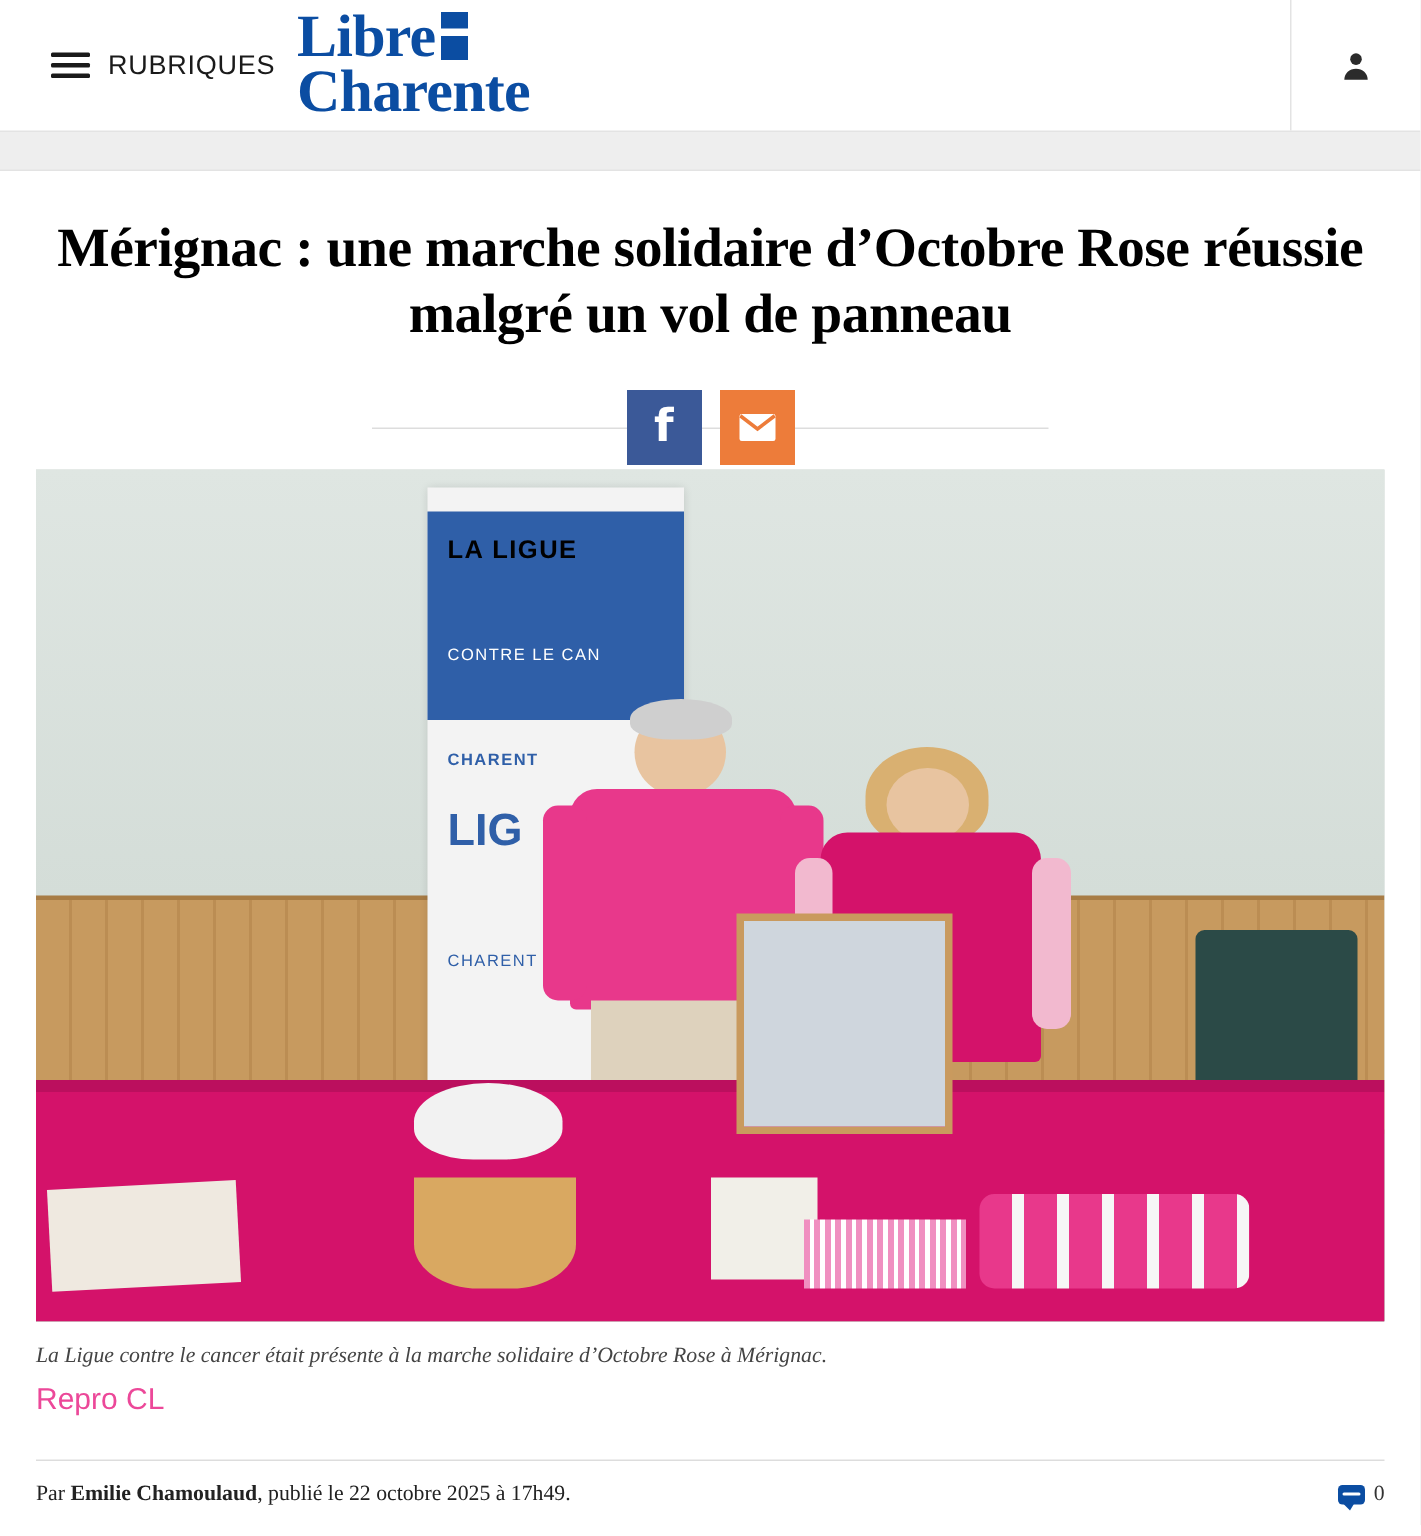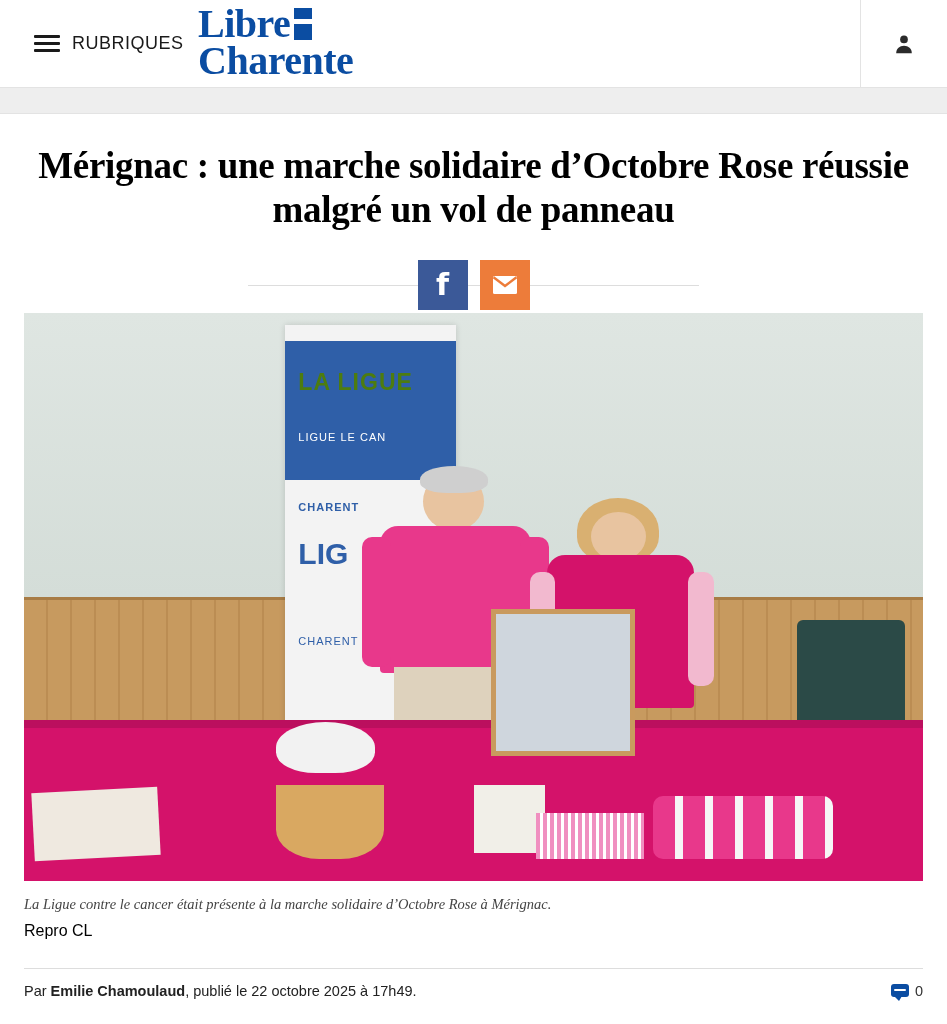--- a/index.html
+++ b/index.html
@@ -185,34 +185,35 @@
   .caption {
     margin: 14px 0 0 0;
     font-family: "Liberation Serif", serif;
     font-style: italic;
     font-size: 14.5px;
     color: #444444;
     line-height: 1.35;
   }
   .credit {
     margin: 7px 0 0 0;
-    font-size: 16px;
-    color: #000000;
+    font-size: 20px;
+    color: #ec4899;
   }
 
   .byline-sep {
     margin: 28px 0 0 0;
     height: 1px;
     background: #dddddd;
   }
   .byline-row {
     display: flex;
     align-items: center;
     justify-content: space-between;
     padding: 14px 0 0 0;
+    font-family: Liberation Serif, serif;
   }
   .byline {
     font-size: 14.5px;
     color: #222222;
   }
   .byline b { font-weight: bold; }
 
   .comments {
     display: flex;
     align-items: center;
@@ -252,21 +253,21 @@
   .wall-top { position:absolute; left:0; top:0; width:100%; height:50%; background:linear-gradient(#dfe6e2,#d4ddd8); }
   .wall-wood { position:absolute; left:0; top:50%; width:100%; height:28%;
     background: repeating-linear-gradient(90deg,#c79a5f 0 22px,#bb8d53 22px 24px);
     border-top: 3px solid #a87c45; border-bottom: 3px solid #8d6434;}
   .wall-bottom { position:absolute; left:0; bottom:0; width:100%; height:22%; background:#7d726b; }
   .table { position:absolute; left:0; bottom:0; width:100%; height:27%; background:#d4126a; }
   .table-edge { position:absolute; left:0; bottom:27%; width:100%; height:8px; background:#bb0f5e; }
 
   .banner { position:absolute; left:29%; top:2%; width:19%; height:72%; background:#f3f3f3; box-shadow:0 0 6px rgba(0,0,0,.15);}
   .banner-blue { position:absolute; left:0; top:4%; width:100%; height:34%; background:#2f5fa8; }
-  .banner-t1 { position:absolute; left:8%; top:8%; color:#4d7c0f; font-family:"Liberation Sans",sans-serif; font-weight:bold; font-size:23px; letter-spacing:1px;margin-top:12px;}
+  .banner-t1 { position:absolute; left:8%; top:8%; color:#000000; font-family:"Liberation Sans",sans-serif; font-weight:bold; font-size:17px; letter-spacing:1px;}
   .banner-t2 { position:absolute; left:8%; top:26%; color:#fff; font-size:11px; letter-spacing:1px;}
   .banner-t3 { position:absolute; left:8%; top:43%; color:#2f5fa8; font-size:11px; letter-spacing:1px;font-weight:bold;}
   .banner-t4 { position:absolute; left:8%; top:52%; color:#2f5fa8; font-weight:bold; font-size:30px;}
   .banner-t5 { position:absolute; left:8%; top:76%; color:#2f5fa8; font-size:11px; letter-spacing:1px;}
 
   .person { position:absolute; }
   .p-head { position:absolute; border-radius:50%; background:#e8c4a0; }
   .p-body { position:absolute; background:#e8388b; border-radius:18px 18px 4px 4px;}
   .p-arm { position:absolute; background:#e8388b; border-radius:10px;}
   .p-hair { position:absolute; border-radius:50% 50% 40% 40%; }
@@ -335,21 +336,21 @@
   <figure class="photo-wrap" style="margin:0;">
     <div class="photo">
       <div class="scene">
         <div class="wall-top"></div>
         <div class="wall-wood"></div>
         <div class="wall-bottom"></div>
 
         <div class="banner">
           <div class="banner-blue"></div>
           <div class="banner-t1">LA LIGUE</div>
-          <div class="banner-t2">LIGUE LE CAN</div>
+          <div class="banner-t2">CONTRE LE CAN</div>
           <div class="banner-t3">CHARENT</div>
           <div class="banner-t4">LIG</div>
           <div class="banner-t5">CHARENT</div>
         </div>
 
         <div class="person" style="left:38%;top:28%;width:20%;height:52%;">
           <div class="p-head" style="left:32%;top:0;width:34%;height:20%;"></div>
           <div class="p-hair" style="left:30%;top:-2%;width:38%;height:9%;background:#cfcfcf;"></div>
           <div class="p-body" style="left:8%;top:18%;width:84%;height:50%;"></div>
           <div class="p-arm" style="left:-2%;top:22%;width:16%;height:44%;"></div>

